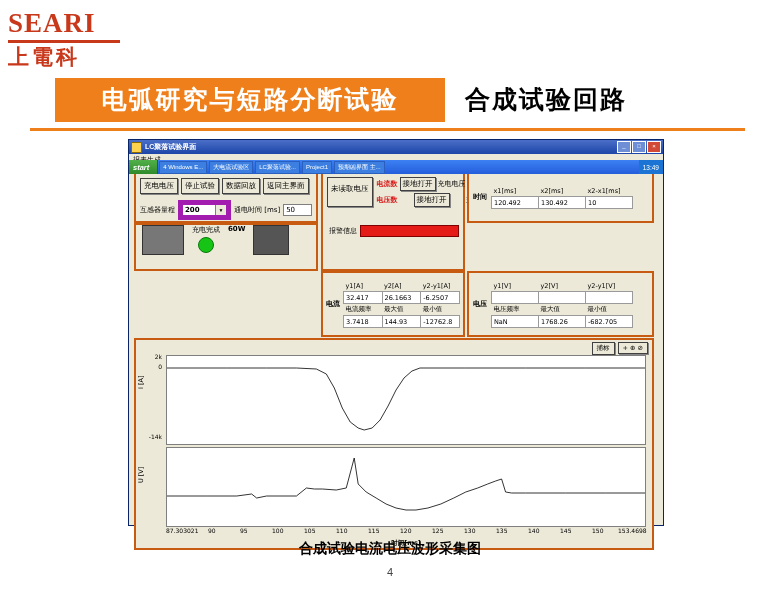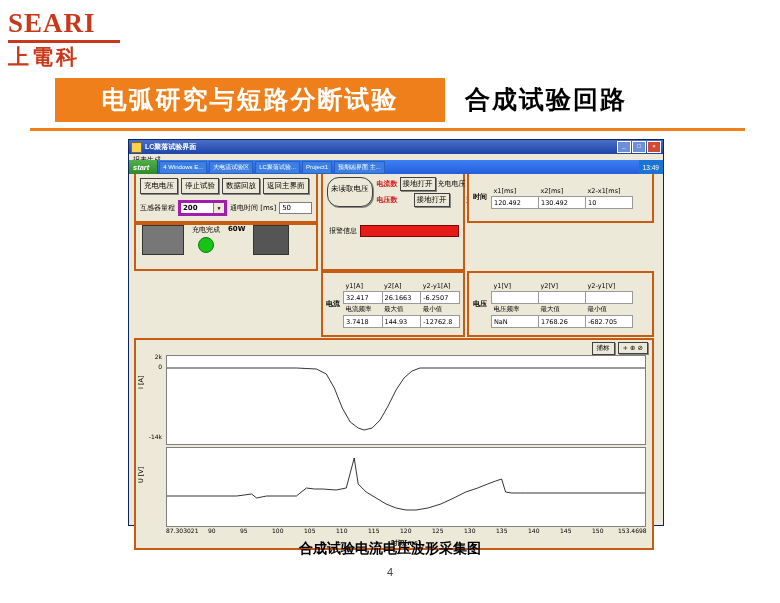--- a/index.html
+++ b/index.html
@@ -96,21 +96,21 @@
 
     <div class="panel" style="left:5px;top:3px;width:180px;height:48px;">
       <div style="display:flex;gap:3px;padding:5px 4px 0 4px;">
         <div class="btn">充电电压</div>
         <div class="btn">停止试验</div>
         <div class="btn">数据回放</div>
         <div class="btn">返回主界面</div>
       </div>
       <div style="display:flex;align-items:center;gap:3px;padding:6px 4px 0 4px;">
         <span class="lbl">互感器量程</span>
-        <div style="display:flex;border:3px solid #a21caf;background:#0f172a;">
+        <div style="display:flex;border:5px solid #a21caf;background:#0f172a;">
           <span class="fld" style="border:none;width:32px;font-weight:bold;">200</span>
           <span style="width:10px;background:#ece9d8;border-left:1px solid #7f7f7f;font-size:5px;text-align:center;line-height:10px;">▼</span>
         </div>
         <span class="lbl">通电时间 [ms]</span>
         <span class="fld" style="width:42px;">50</span>
       </div>
     </div>
 
     <div class="panel" style="left:5px;top:55px;width:180px;height:44px;">
       <div style="display:flex;align-items:flex-start;height:100%;padding:0 6px;gap:8px;">
@@ -119,21 +119,21 @@
           <div class="lbl">充电完成</div>
           <div style="width:14px;height:14px;border-radius:50%;background:#16c416;border:1px solid #0a7a0a;margin:2px auto 0;"></div>
         </div>
         <div class="lbl" style="font-weight:bold;">60W</div>
         <div style="width:34px;height:28px;background:#555;border:1px solid #333;"></div>
       </div>
     </div>
 
     <div class="panel" style="left:192px;top:3px;width:140px;height:96px;">
       <div style="display:flex;gap:4px;padding:4px;">
-        <div class="btn" style="padding:6px 3px;border-radius:12px;">未读取电压</div>
+        <div class="btn" style="padding:6px 3px;">未读取电压</div>
         <div>
           <div style="display:flex;align-items:center;gap:2px;margin-bottom:2px;">
             <span class="lbl lbl-r">电流数</span>
             <span class="btn" style="padding:1px 2px;">接地打开</span>
             <span class="lbl">充电电压</span>
             <span class="fld" style="width:16px;">0</span>
           </div>
           <div style="display:flex;align-items:center;gap:16px;">
             <span class="lbl lbl-r">电压数</span>
             <span class="btn" style="padding:1px 2px;">接地打开</span>

